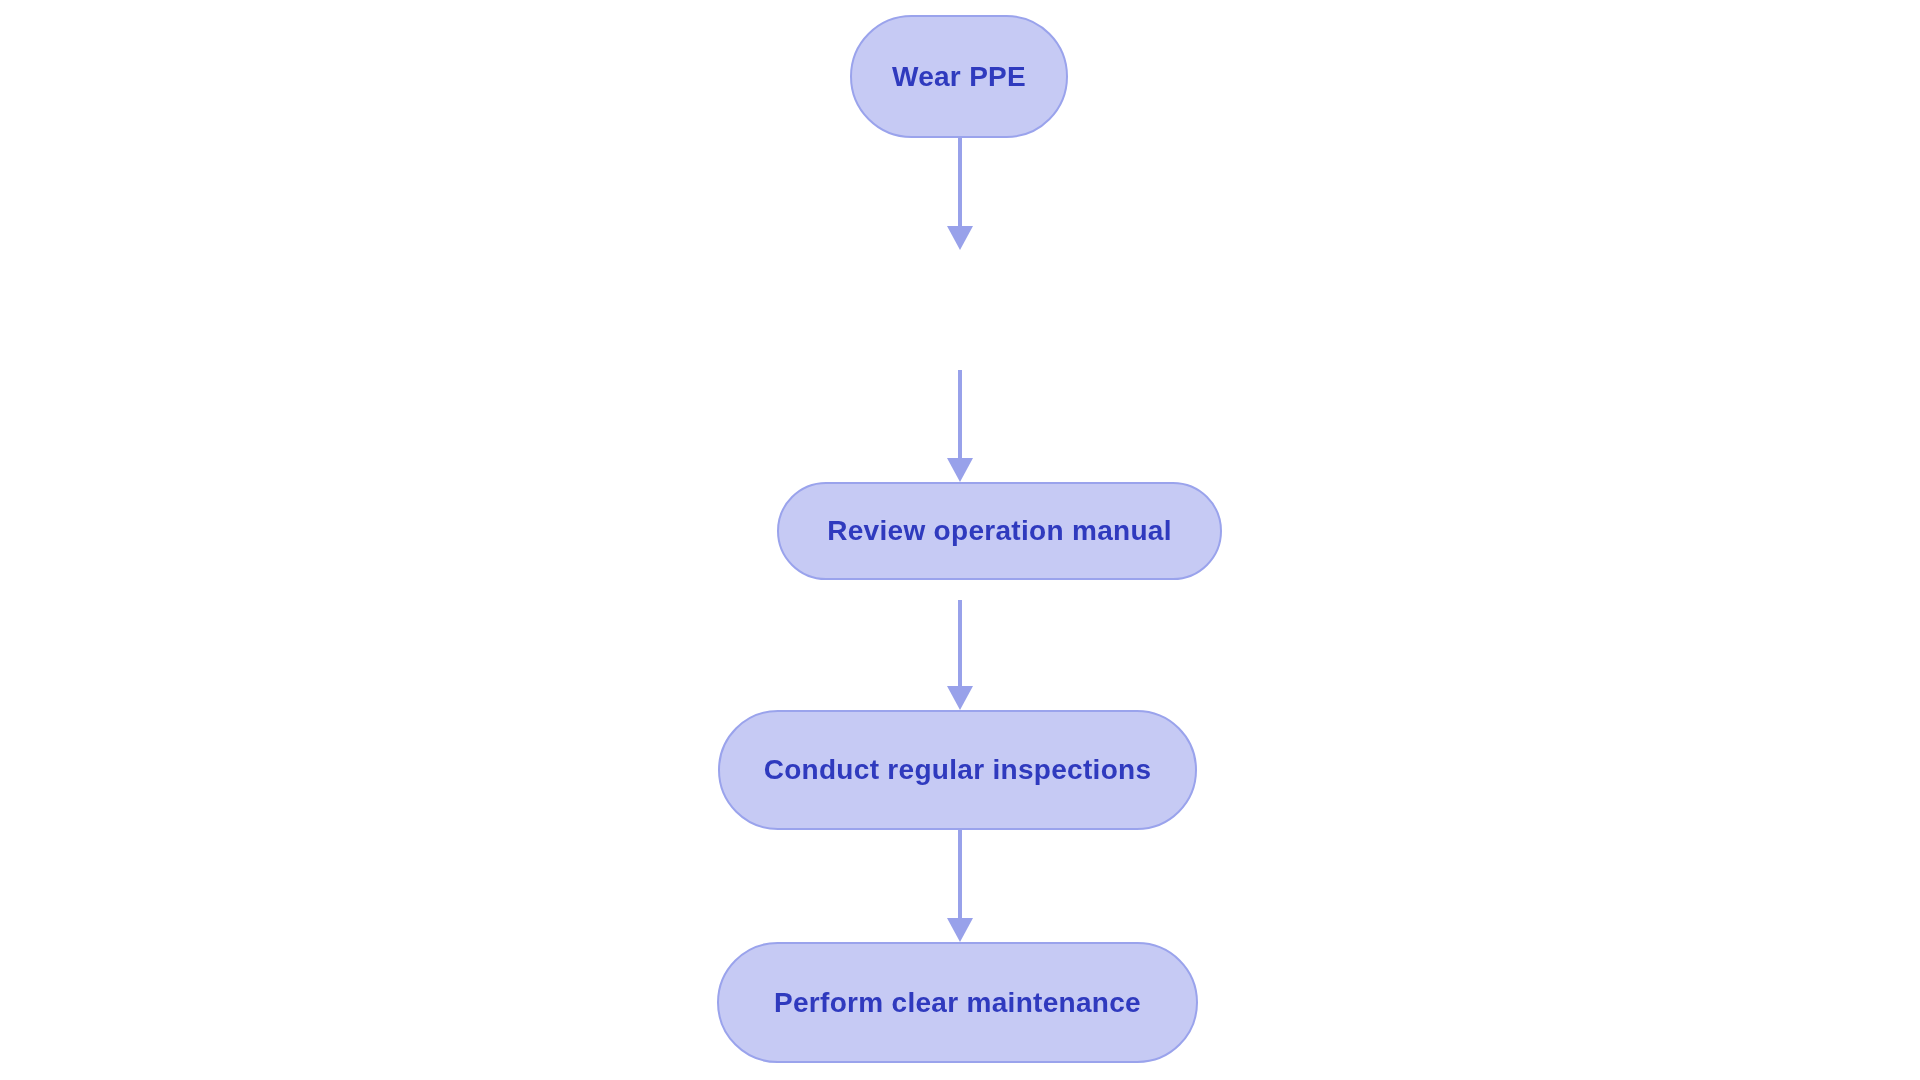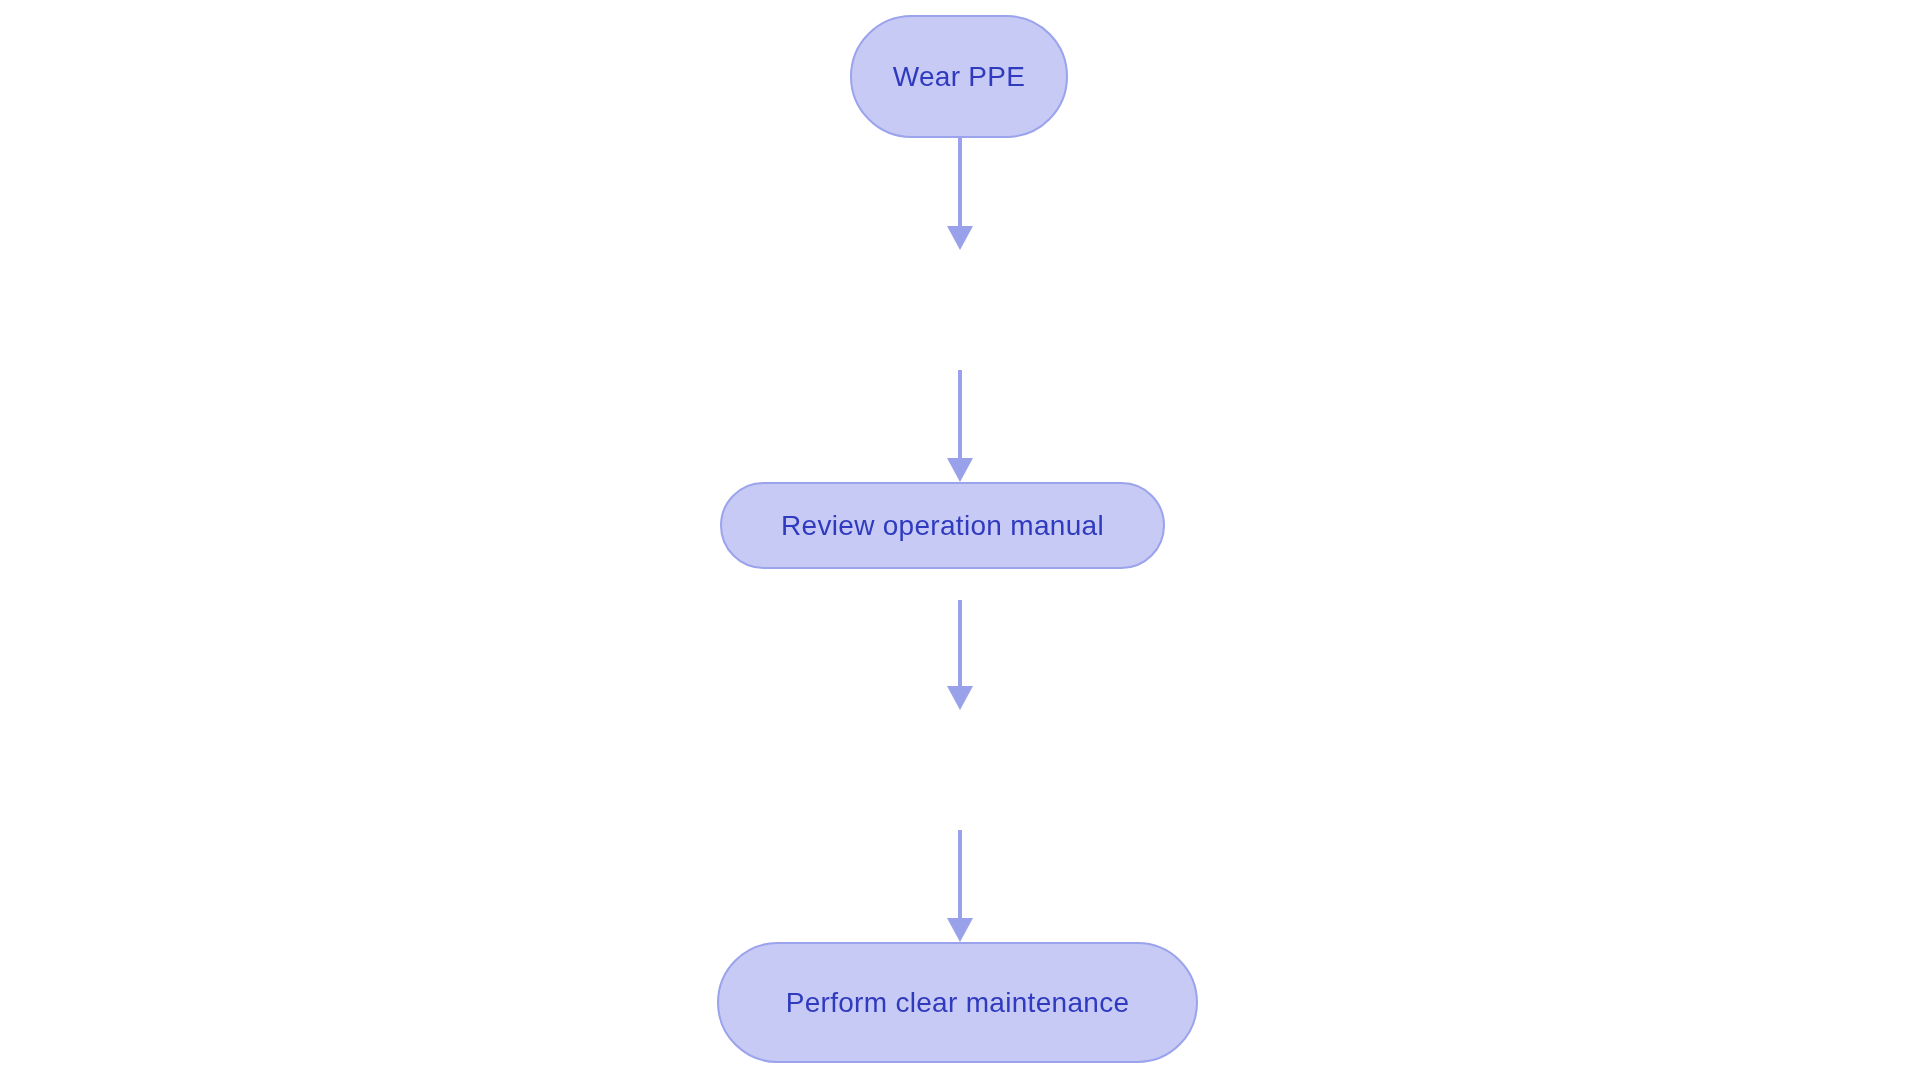--- a/index.html
+++ b/index.html
@@ -21,29 +21,29 @@
     display: flex;
     align-items: center;
     justify-content: center;
     background: var(--node-fill, #c6caf4);
     border: 2px solid var(--node-border, #9aa3ec);
     border-radius: 62px;
   }
   .flow-node .node-label {
     color: var(--node-text, #2f3abe);
     font-size: 28px;
-    font-weight: 400;
+    font-weight: 700;
     letter-spacing: 0.3px;
     white-space: nowrap;
     text-align: center;
   }
   
   #node-1 { left: 850px; top: 15px;  width: 218px; height: 123px; }
   #node-2 { left: 763px; top: 250px; width: 394px; height: 120px; }
-  #node-3 { left: 720px; top: 482px; width: 445px; height: 87px; }
+  #node-3 { left: 777px; top: 482px; width: 445px; height: 98px; }
   #node-4 { left: 718px; top: 710px; width: 479px; height: 120px; }
   #node-5 { left: 717px; top: 942px; width: 481px; height: 121px; }
 
   .flow-arrow {
     position: absolute;
     left: 947px;          
     width: 26px;
   }
   .flow-arrow .arrow-line {
     position: absolute;
@@ -90,20 +90,23 @@
 
   <div id="node-3" class="flow-node">
     <span class="node-label">Review operation manual</span>
   </div>
 
   <div id="arrow-3" class="flow-arrow">
     <div class="arrow-line"></div>
     <div class="arrow-head"></div>
   </div>
 
+  <div id="node-4" class="flow-node">
+    <span class="node-label">Conduct regular inspections</span>
+  </div>
 
   <div id="arrow-4" class="flow-arrow">
     <div class="arrow-line"></div>
     <div class="arrow-head"></div>
   </div>
 
   <div id="node-5" class="flow-node">
     <span class="node-label">Perform clear maintenance</span>
   </div>
 

